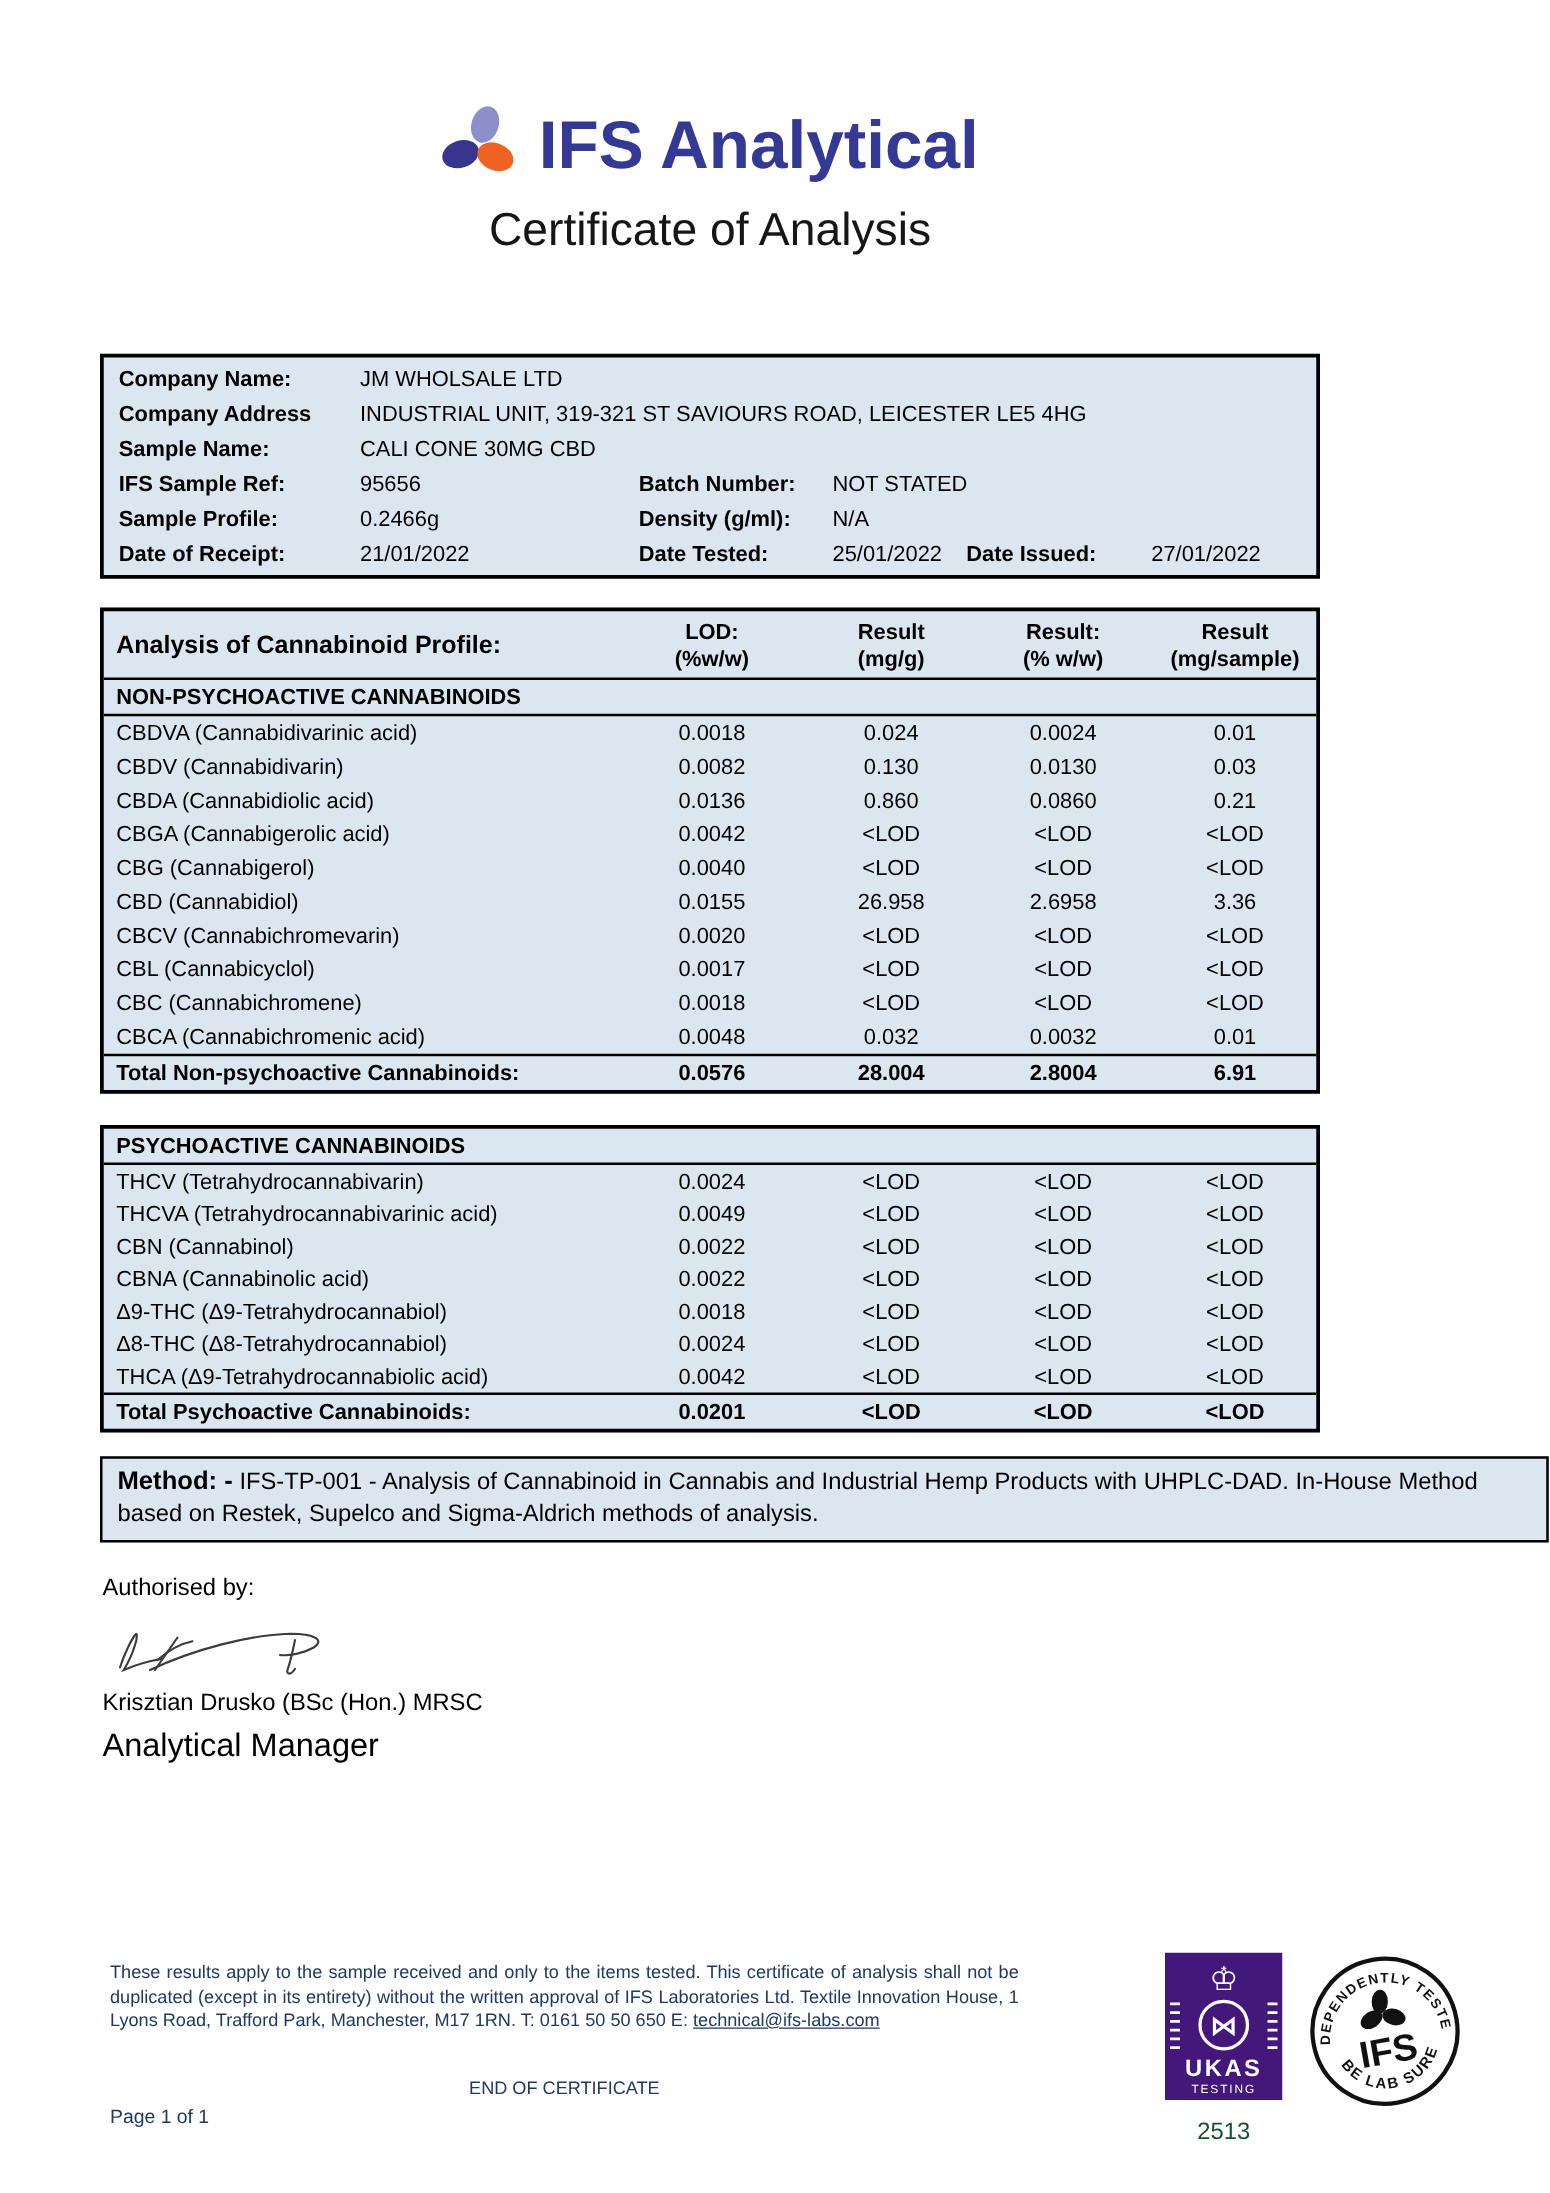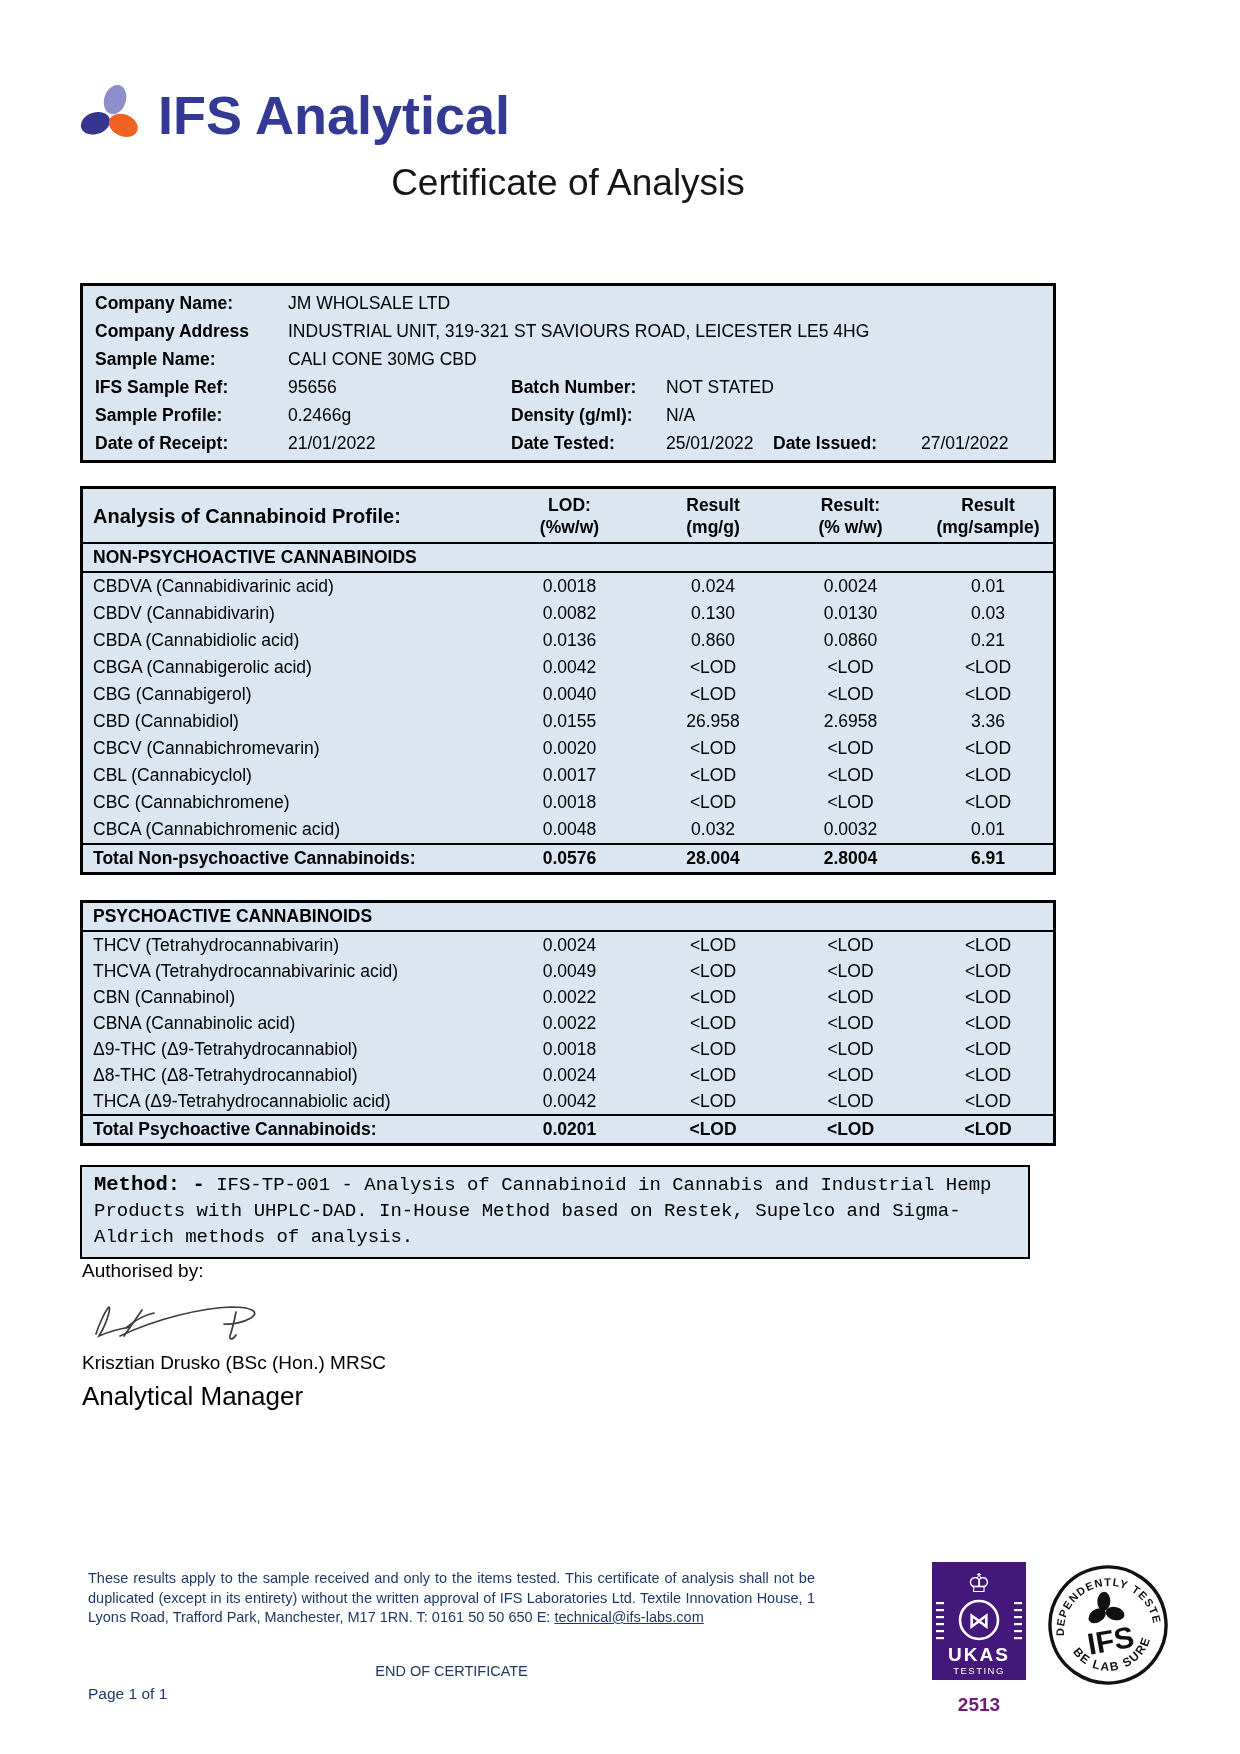--- a/index.html
+++ b/index.html
@@ -5,21 +5,21 @@
 <style>
   * { margin:0; padding:0; box-sizing:border-box; }
   html,body { background:#ffffff; }
   .page {
     position:relative; width:1240px; height:1754px; margin:0 auto;
     background:#fff; color:#000; overflow:hidden;
     font-family:"Liberation Sans", sans-serif;
   }
   
   .header { position:absolute; top:84px; left:80px; width:976px; text-align:center; }
-  .brand { display:flex; justify-content:flex-start; align-items:center; gap:12px; }
+  .brand { display:flex; justify-content:center; align-items:center; gap:12px; }
   .brand-name { font-size:54px; font-weight:700; color:var(--brand-blue,#343a93); letter-spacing:0; }
   .doc-title { margin-top:16px; font-size:37px; font-weight:400; color:#161616; }
   
   .info-table {
     position:absolute; left:80px; top:283px; width:976px;
     background:var(--table-bg,#dce6f1); border:3px solid #000; padding:3px 0 3px 12px;
   }
   .info-row { display:grid; grid-template-columns:193px 223px 155px 107px 148px 1fr; height:28px; align-items:center; font-size:17.5px; }
   .info-row .lbl { font-weight:700; }
   .sp-rest { grid-column:2 / 7; }
@@ -33,40 +33,40 @@
   .colh { text-align:center; font-weight:700; font-size:17.5px; line-height:22px; }
   .section { font-weight:700; font-size:17.5px; padding:3px 0 3px 10px; border-bottom:2.5px solid #000; }
   .trow { display:grid; grid-template-columns:408px 157px 130px 145px 1fr; align-items:center; font-size:17.5px; }
   .t1 .trow { height:27px; }
   .t2 .trow { height:26px; }
   .trow .name { padding-left:10px; }
   .trow .num { text-align:center; }
   .trow.total { font-weight:700; border-top:2px solid #000; height:29px; }
   
   .method {
-    position:absolute; left:80px; top:1165px; width:950px;
+    position:absolute; left:80px; top:1165px; width:1159px;
     background:var(--table-bg,#dce6f1); border:2.5px solid #000;
-    padding:5px 12px 7px 12px; font-size:19px; line-height:26px;font-family:Liberation Mono, monospace;
+    padding:5px 12px 7px 12px; font-size:19px; line-height:26px;
   }
   .method .mlabel { font-weight:700; font-size:20.5px; }
   
   .auth-label { position:absolute; left:82px; top:1260px; font-size:19px; }
   .sig { position:absolute; left:86px; top:1286px; }
   .sig-name { position:absolute; left:82px; top:1352px; font-size:19px; }
   .sig-title { position:absolute; left:82px; top:1381px; font-size:26px; }
   
   .disclaimer {
     position:absolute; left:88px; top:1569px; width:727px;
     font-size:14.5px; line-height:19.5px; color:var(--footer-text,#1f3864); text-align:justify;
   }
   .email { text-decoration:underline; color:inherit; cursor:pointer; }
   .end-cert { position:absolute; left:88px; top:1663px; width:727px; text-align:center; font-size:14.5px; color:var(--footer-text,#1f3864); }
   .page-num { position:absolute; left:88px; top:1685px; font-size:15.5px; color:var(--footer-text,#1f3864); }
   .ukas-wrap { position:absolute; left:932px; top:1562px; width:94px; text-align:center; }
-  .ukas-num { margin-top:10px; font-size:19px; font-weight:700; color:#701a75; }
+  .ukas-num { margin-top:10px; font-size:19px; font-weight:400; color:#14532d; }
   .stamp-wrap { position:absolute; left:1046px; top:1563px; }
 </style>
 </head>
 <body>
 
 <div class="page">
 
   <div class="header">
     <div class="brand">
       <span>

